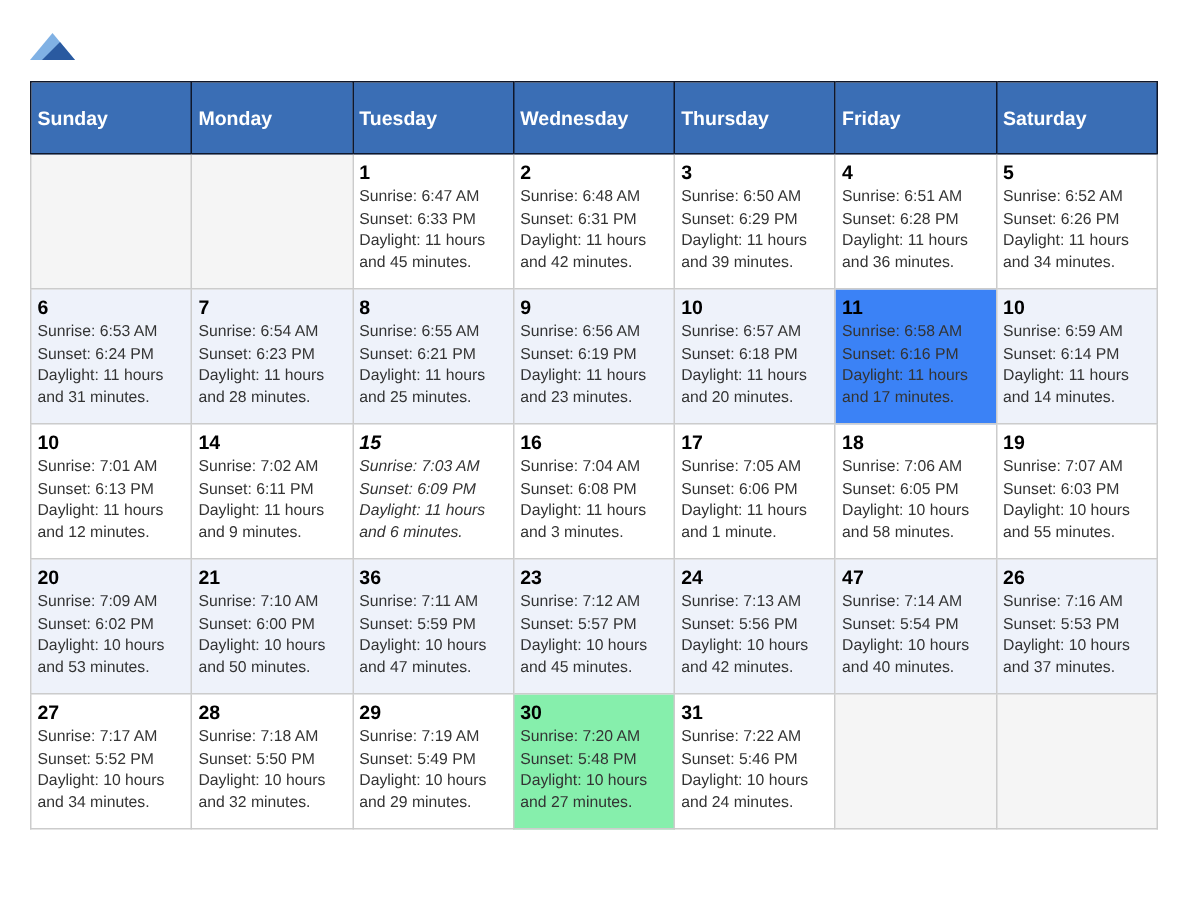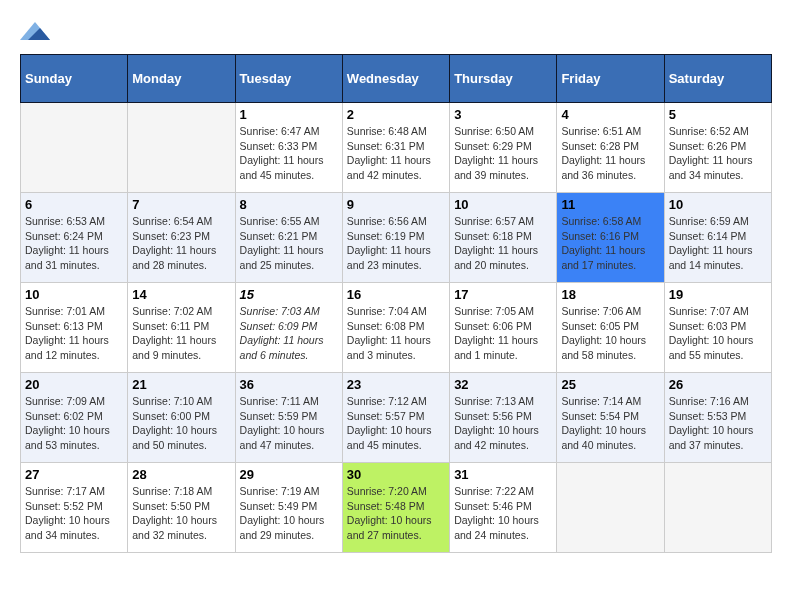--- a/index.html
+++ b/index.html
@@ -215,46 +215,46 @@
         </td>
         <td style="background: rgb(238, 242, 250);">
           <div class="day-num">36</div>
           <div class="cell-text">Sunrise: 7:11 AM<br>Sunset: 5:59 PM<br>Daylight: 10 hours and 47 minutes.</div>
         </td>
         <td style="background: rgb(238, 242, 250);">
           <div class="day-num">23</div>
           <div class="cell-text">Sunrise: 7:12 AM<br>Sunset: 5:57 PM<br>Daylight: 10 hours and 45 minutes.</div>
         </td>
         <td style="background: rgb(238, 242, 250);">
-          <div class="day-num">32</div>
+          <div class="day-num">24</div>
           <div class="cell-text">Sunrise: 7:13 AM<br>Sunset: 5:56 PM<br>Daylight: 10 hours and 42 minutes.</div>
         </td>
         <td style="background: rgb(238, 242, 250);">
-          <div class="day-num">25</div>
+          <div class="day-num">47</div>
           <div class="cell-text">Sunrise: 7:14 AM<br>Sunset: 5:54 PM<br>Daylight: 10 hours and 40 minutes.</div>
         </td>
         <td style="background: rgb(238, 242, 250);">
           <div class="day-num">26</div>
           <div class="cell-text">Sunrise: 7:16 AM<br>Sunset: 5:53 PM<br>Daylight: 10 hours and 37 minutes.</div>
         </td>
       </tr>
       <tr>
         <td style="background: rgb(255, 255, 255);">
           <div class="day-num">27</div>
           <div class="cell-text">Sunrise: 7:17 AM<br>Sunset: 5:52 PM<br>Daylight: 10 hours and 34 minutes.</div>
         </td>
         <td style="background: rgb(255, 255, 255);">
           <div class="day-num">28</div>
           <div class="cell-text">Sunrise: 7:18 AM<br>Sunset: 5:50 PM<br>Daylight: 10 hours and 32 minutes.</div>
         </td>
         <td style="background: rgb(255, 255, 255);">
           <div class="day-num">29</div>
           <div class="cell-text">Sunrise: 7:19 AM<br>Sunset: 5:49 PM<br>Daylight: 10 hours and 29 minutes.</div>
         </td>
-        <td style="background: #bef264;">
+        <td style="background: #86efac;">
           <div class="day-num">30</div>
           <div class="cell-text">Sunrise: 7:20 AM<br>Sunset: 5:48 PM<br>Daylight: 10 hours and 27 minutes.</div>
         </td>
         <td style="background: rgb(255, 255, 255);">
           <div class="day-num">31</div>
           <div class="cell-text">Sunrise: 7:22 AM<br>Sunset: 5:46 PM<br>Daylight: 10 hours and 24 minutes.</div>
         </td>
         <td class="empty"></td>
         <td class="empty"></td>
       </tr>

